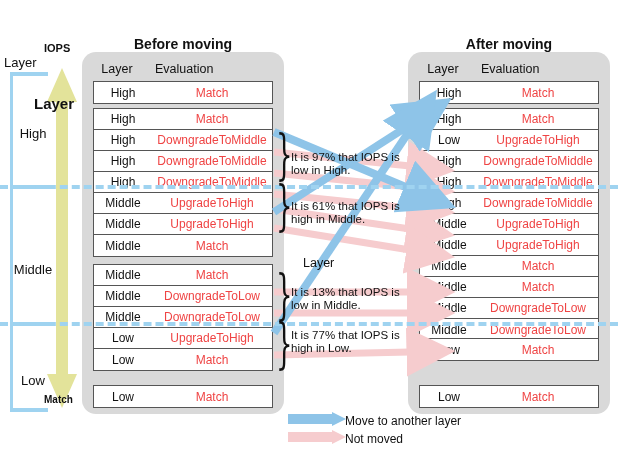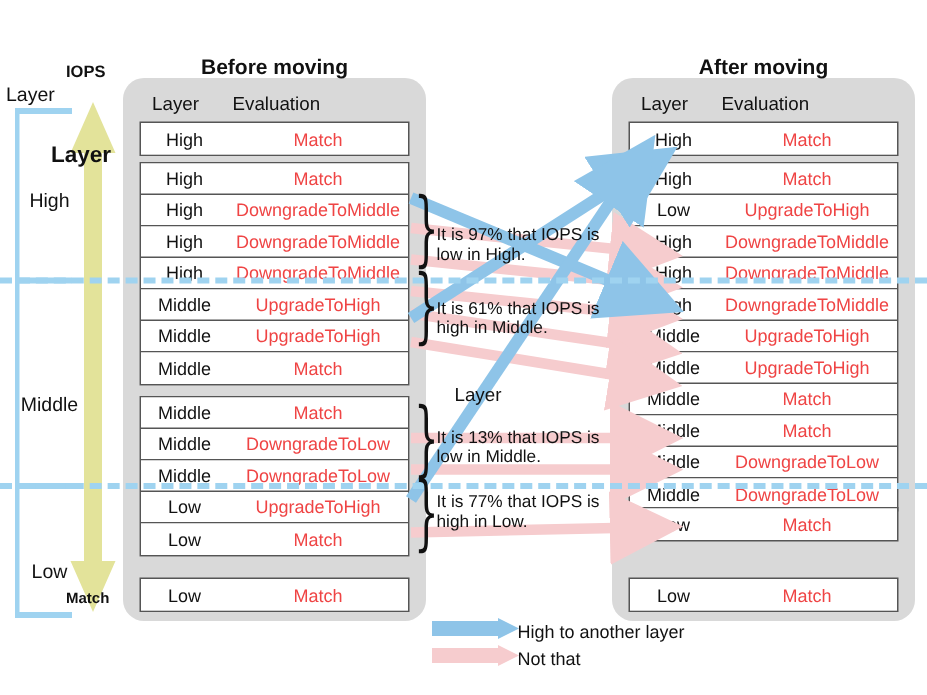--- a/index.html
+++ b/index.html
@@ -280,14 +280,14 @@
 <div class="note" style="left:291px;top:286px;">It is 13% that IOPS is low in Middle.</div>
 <div class="note" style="left:291px;top:329px;">It is 77% that IOPS is high in Low.</div>
 <div class="abs" id="center-layer-label" style="left:303px;top:256px;">Layer</div>
 
 <svg class="abs" style="left:288px;top:412px;width:60px;height:34px;">
   <line x1="0" y1="7" x2="46" y2="7" stroke="#8ec4e8" stroke-width="10"></line>
   <polygon points="44,0 58,7 44,14" fill="#8ec4e8"></polygon>
   <line x1="0" y1="25" x2="46" y2="25" stroke="#f6ccce" stroke-width="10"></line>
   <polygon points="44,18 58,25 44,32" fill="#f6ccce"></polygon>
 </svg>
-<div class="legend-row" id="legend-move-label">High to another layer</div>
-<div class="legend-row" id="legend-notmoved-label">Not that</div>
+<div class="legend-row" id="legend-move-label">Move to another layer</div>
+<div class="legend-row" id="legend-notmoved-label">Not moved</div>
 
 </body></html>

